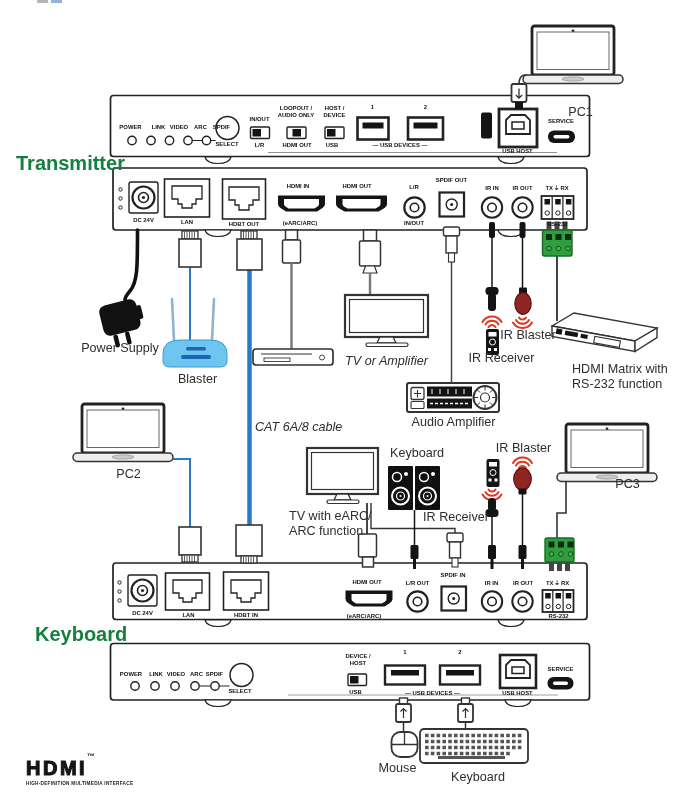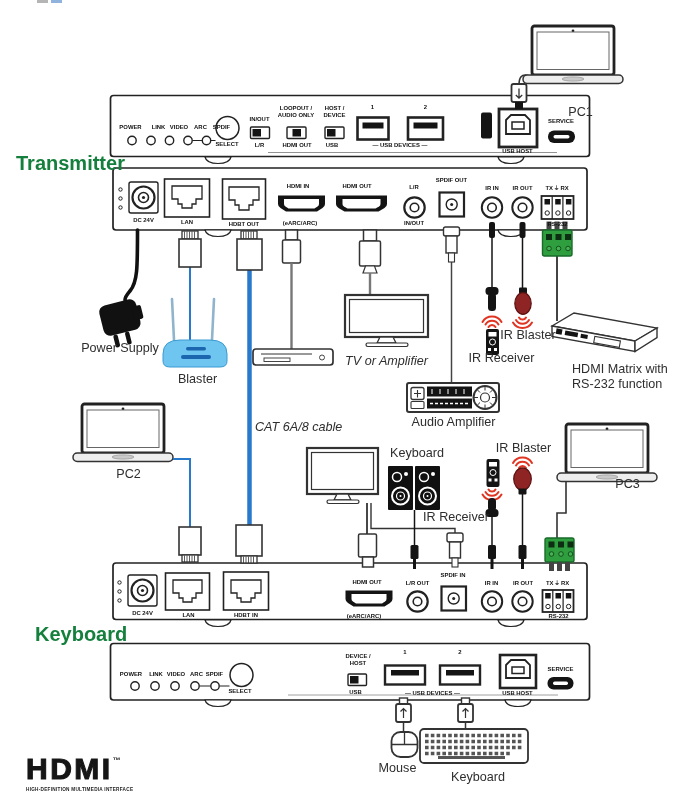--- a/index.html
+++ b/index.html
@@ -8,21 +8,21 @@
   #gfx{position:absolute;left:0;top:0;}
   .lbl{position:absolute;font-family:"Liberation Sans",sans-serif;color:#111;
        transform:translateX(-50%);text-align:center;white-space:pre-line;line-height:1.2;}
   .pl{font-size:5.9px;font-weight:700;letter-spacing:0;}
   .dev{font-size:12.6px;color:#2e2e2e;}
   .la{transform:none;text-align:left;margin-top:8px;}
   .sec{font-size:20px;font-weight:700;color:#15803d;}
   .cat{font-style:italic;}
   .frag{position:absolute;height:3px;}
   #logo{position:absolute;left:26px;top:752px;color:#161616;}
-  #logo .word{font-weight:800;font-size:30px;letter-spacing:2.5px;
+  #logo .word{font-weight:800;font-size:20px;letter-spacing:2.5px;
               font-family:"Liberation Sans",sans-serif;-webkit-text-stroke:1.1px #161616;}
   #logo sup{font-size:8px;vertical-align:16px;font-weight:700;}
   #logo .tag{font-size:4.7px;font-weight:700;letter-spacing:0.26px;margin-top:1px;color:#222;}
 </style>
 </head>
 <body>
 
 <div id="stage">
   <div class="frag" style="left:37px;top:0;width:11px;background:#b5b5b5;"></div>
   <div class="frag" style="left:51px;top:0;width:11px;height:2.5px;background:#8fb3dc;"></div>
@@ -563,20 +563,22 @@
   <div class="lbl dev" style="left:197.5px;top:371.5px;">Blaster</div>
   <div class="lbl dev" style="left:386.5px;top:354px;font-style:italic;">TV or Amplifier</div>
   <div class="lbl dev la cat" style="left:255px;top:411.5px;">CAT 6A/8 cable</div>
   <div class="lbl dev" style="left:453.5px;top:414.5px;">Audio Amplifier</div>
   <div class="lbl dev" style="left:501.5px;top:350.5px;">IR Receiver</div>
   <div class="lbl dev" style="left:528px;top:327.5px;">IR Blaster</div>
   <div class="lbl dev la" style="left:572px;top:354px;">HDMI Matrix with
 RS-232 function</div>
 
   <div class="lbl dev" style="left:128.5px;top:467px;">PC2</div>
+  <div class="lbl dev la" style="left:289px;top:500.5px;">TV with eARC/
+ARC function</div>
   <div class="lbl dev" style="left:417px;top:445.5px;">Keyboard</div>
   <div class="lbl dev" style="left:456px;top:509.5px;">IR Receiver</div>
   <div class="lbl dev" style="left:523.5px;top:440.5px;">IR Blaster</div>
   <div class="lbl dev" style="left:627.5px;top:476.5px;">PC3</div>
 
   <div class="lbl pl" style="left:142.5px;top:610px;">DC 24V</div>
   <div class="lbl pl" style="left:188.5px;top:612px;">LAN</div>
   <div class="lbl pl" style="left:246px;top:612px;">HDBT IN</div>
   <div class="lbl pl" style="left:367px;top:578.5px;">HDMI OUT</div>
   <div class="lbl pl" style="left:364px;top:612.5px;">(eARC/ARC)</div>

